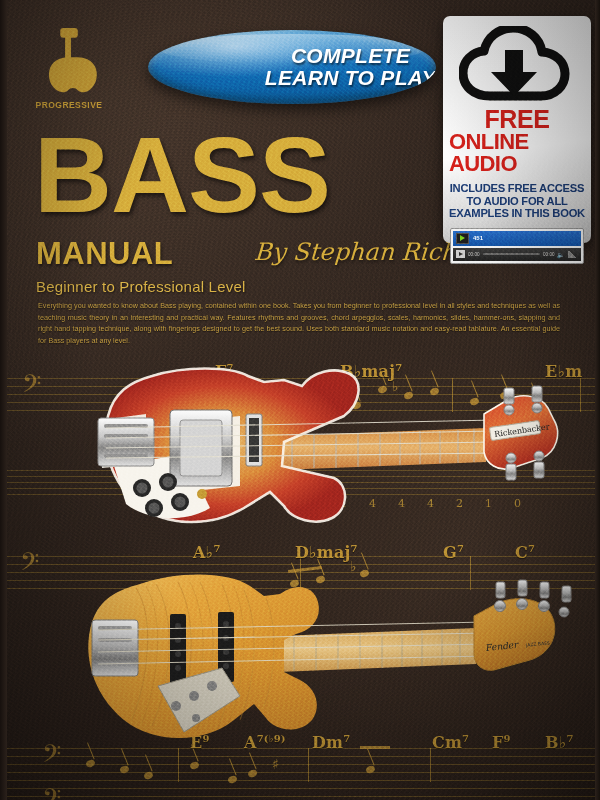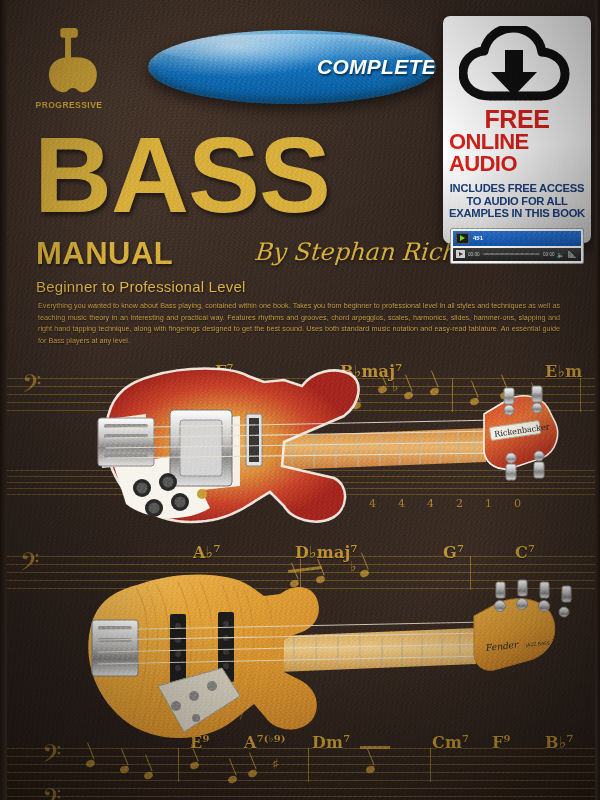--- a/index.html
+++ b/index.html
@@ -296,20 +296,21 @@
         <path d="M29 32 c-10 0 -17 5 -19 13 c-2 8 1 16 6 20 c5 4 10 4 13 1
                  c3 -3 7 -3 10 0 c3 3 9 3 13 -1 c5 -4 8 -12 6 -20 c-2 -8 -9 -13 -19 -13 z"></path>
       </g>
     </svg>
     <div class="brand">PROGRESSIVE</div>
   </div>
 
   <div id="oval">
     <div class="txt">
       <div>COMPLETE</div>
+      <div>LEARN TO PLAY</div>
     </div>
   </div>
 
   <div id="bass">BASS</div>
   <div id="manual">MANUAL</div>
   <div id="author">By Stephan Richter</div>
   <div id="subtitle">Beginner to Professional Level</div>
   <div id="blurb">Everything you wanted to know about Bass playing, contained within one book. Takes you from beginner to professional level in all styles and techniques as well as teaching music theory in an interesting and practical way. Features rhythms and grooves, chord arpeggios, scales, harmonics, slides, hammer-ons, slapping and right hand tapping technique, along with fingerings designed to get the best sound. Uses both standard music notation and easy-read tablature. An essential guide for Bass players at any level.</div>
 
   <div id="badge">

